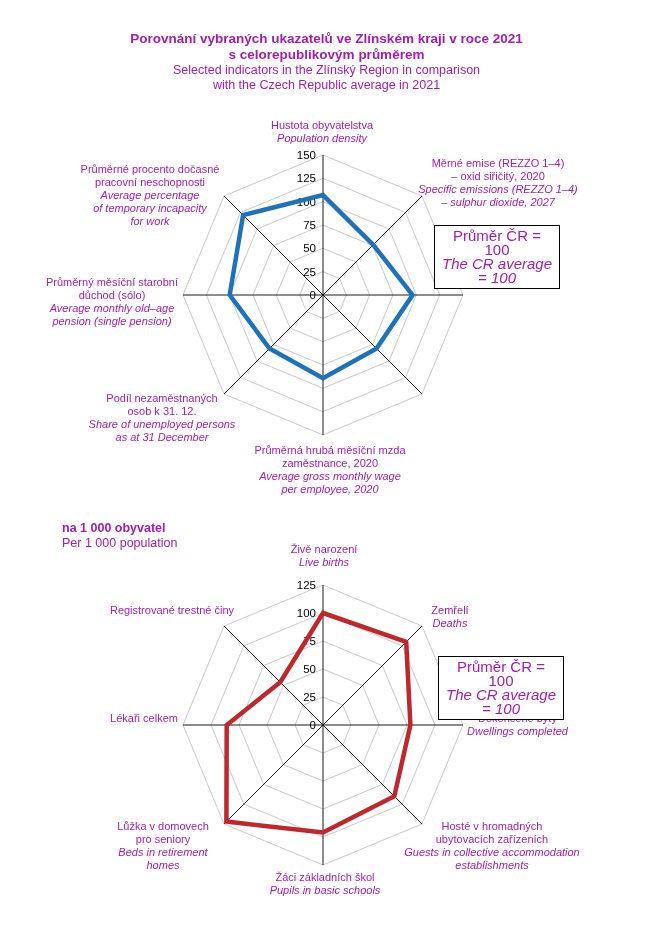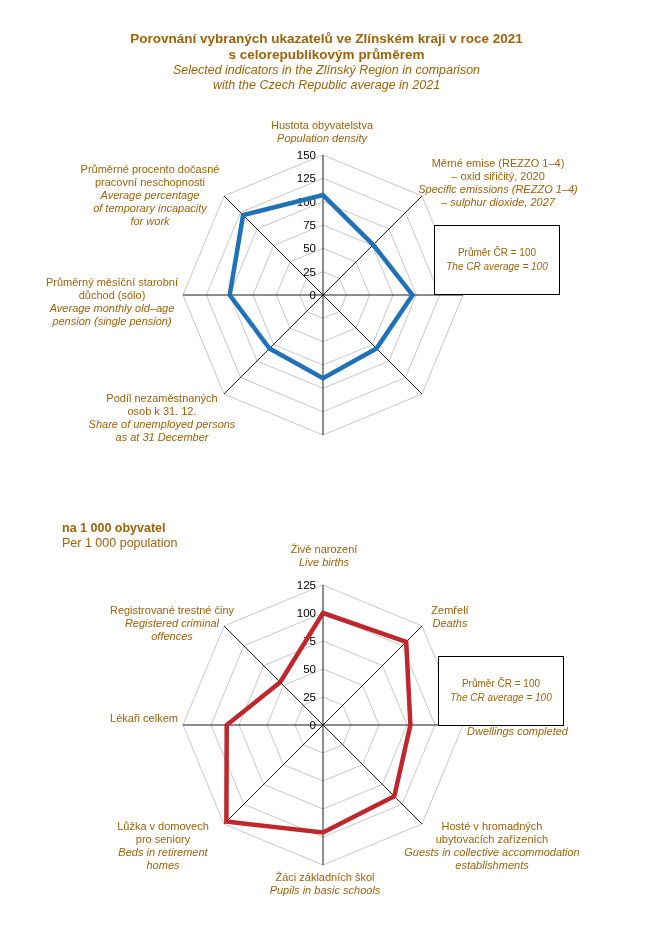--- a/index.html
+++ b/index.html
@@ -1,25 +1,25 @@
 <!DOCTYPE html>
 <html><head>
 <meta charset="utf-8">
 <style>
   html,body{margin:0;padding:0;background:#ffffff;}
   #page{position:relative;width:653px;height:948px;background:#fff;overflow:hidden;
-        font-family:"Liberation Sans",sans-serif;color:#a16207;}
+        font-family:"Liberation Sans",sans-serif;color:#a21caf;}
   .title-block{position:absolute;left:0;top:31px;width:653px;text-align:center;}
   .title-cs{font-weight:bold;font-size:13.5px;line-height:16px;}
-  .title-en{font-style:italic;font-size:12.5px;line-height:15px;}
+  .title-en{font-size:12.5px;line-height:15px;}
   .axis-label{position:absolute;text-align:center;font-size:11px;line-height:13px;}
   .axis-label .cs{white-space:pre-line;text-align:center;}
   .axis-label .en{white-space:pre-line;font-style:italic;}
   .avg-box{position:absolute;border:1.4px solid #000;background:#fff;text-align:center;
-           font-size:10px;line-height:14px;padding:20px 6px;}
+           font-size:15px;line-height:14px;padding:3px 6px;}
   .avg-box .en{font-style:italic;}
   .chart2-header{position:absolute;left:62px;top:521px;width:240px;text-align:left;
                  font-size:12.5px;line-height:15px;}
   .chart2-header .cs{font-weight:bold;}
   .chart2-header .en{}
   svg.radar{position:absolute;width:300px;height:300px;}
   #radar0{left:173px;top:145px;}
   #radar1{left:173px;top:575px;}
 </style>
 </head>
@@ -57,20 +57,26 @@
 
   <div class="axis-label" style="left:212px;top:119px;width:220px;">
     <div class="cs">Hustota obyvatelstva</div>
     <div class="en">Population density</div>
   </div>
   <div class="axis-label" style="left:392px;top:157px;width:212px;">
     <div class="cs">Měrné emise (REZZO 1–4)
 – oxid siřičitý, 2020</div>
     <div class="en">Specific emissions (REZZO 1–4)
 – sulphur dioxide, 2027</div>
+  </div>
+  <div class="axis-label" style="left:223px;top:444px;width:214px;">
+    <div class="cs">Průměrná hrubá měsíční mzda
+zaměstnance, 2020</div>
+    <div class="en">Average gross monthly wage
+per employee, 2020</div>
   </div>
   <div class="axis-label" style="left:55px;top:392px;width:214px;">
     <div class="cs">Podíl nezaměstnaných
 osob k 31. 12.</div>
     <div class="en">Share of unemployed persons
 as at 31 December</div>
   </div>
   <div class="axis-label" style="left:5px;top:276px;width:214px;">
     <div class="cs">Průměrný měsíční starobní
 důchod (sólo)</div>
@@ -140,22 +146,20 @@
     <div class="cs">Lůžka v domovech
 pro seniory</div>
     <div class="en">Beds in retirement
 homes</div>
   </div>
   <div class="axis-label" style="left:38px;top:712px;width:212px;">
     <div class="cs">Lékaři celkem</div>
   </div>
   <div class="axis-label" style="left:65px;top:604px;width:214px;">
     <div class="cs">Registrované trestné činy</div>
-    <div class="en">Registered criminal
-offences</div>
   </div>
 
   <div class="avg-box" style="left:438px;top:656px;width:112px;">
     <div class="cs">Průměr ČR = 100</div>
     <div class="en">The CR average = 100</div>
   </div>
 
 </div>
 
 </body></html>

